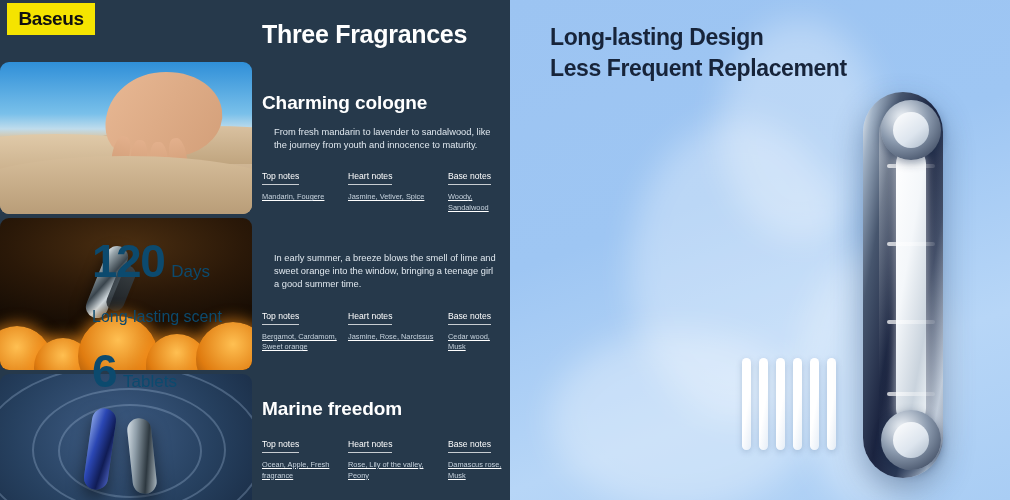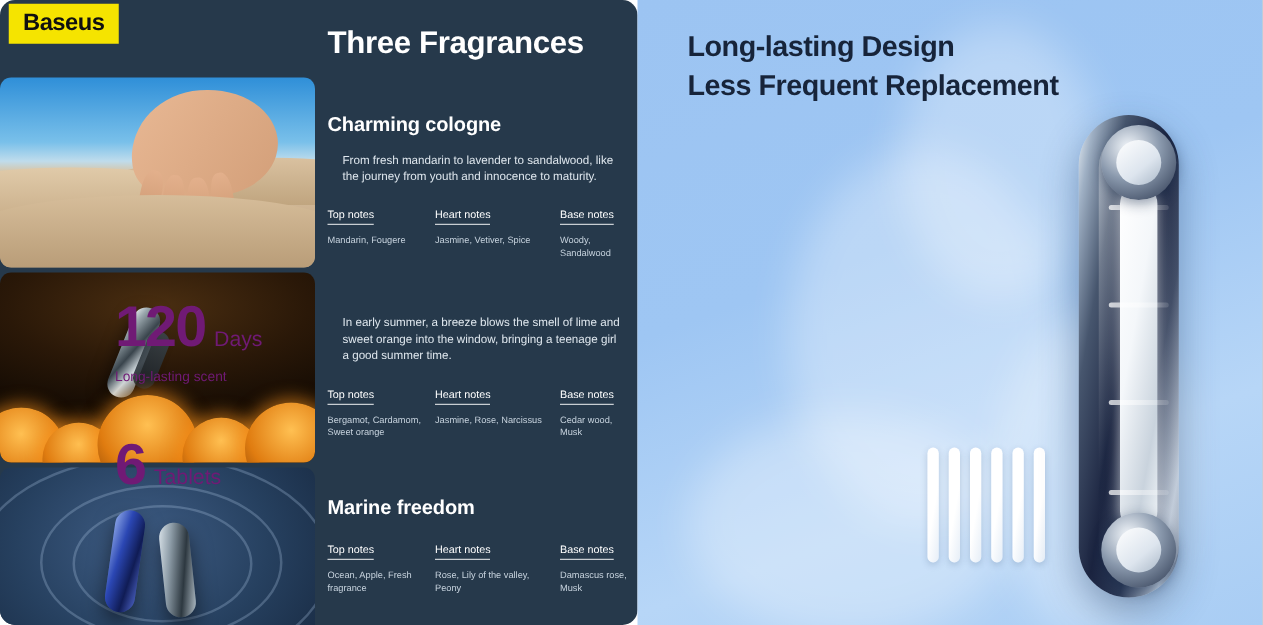--- a/index.html
+++ b/index.html
@@ -1,20 +1,20 @@
 <!DOCTYPE html>
 <html><head>
 <meta charset="utf-8">
 <style>
   html,body{margin:0;padding:0;background:#fff;}
   body{font-family:"Liberation Sans","DejaVu Sans",sans-serif;}
   .page{position:relative;width:1010px;height:500px;overflow:hidden;display:flex;}
 
   
-  .left{position:relative;width:510px;height:500px;background:#26394b;flex:0 0 510px;overflow:hidden;border-radius:12px;}
+  .left{position:relative;width:510px;height:500px;background:#26394b;flex:0 0 510px;overflow:hidden;}
   .logo{position:absolute;left:7px;top:3px;width:88px;height:32px;background:#f5e400;
         display:flex;align-items:center;justify-content:center;}
   .logo span{color:#101010;font-size:19px;font-weight:bold;letter-spacing:-.4px;}
 
   .photos{position:absolute;left:0;top:62px;width:252px;}
   .photo{position:relative;width:252px;height:152px;margin-bottom:4px;border-radius:9px;overflow:hidden;}
 
   
   .p1{background:linear-gradient(#2f8fd8 0%,#79c0ea 34%,#bfdcec 44%,#d8c4a4 50%,#cdb391 70%,#bda27f 100%);}
   .dune{position:absolute;left:-10%;width:120%;background:#c9ae8a;border-radius:50% 50% 0 0;}
@@ -50,45 +50,45 @@
         background:linear-gradient(100deg,#8fa9e8 0%,#2b47b4 35%,#101c55 70%,#4a60c0 100%);
         transform:rotate(8deg);box-shadow:0 8px 16px rgba(0,0,0,.5);}
   .dev3b{position:absolute;left:130px;top:44px;width:24px;height:76px;border-radius:12px;
         background:linear-gradient(100deg,#dfe8ee 0%,#8f9ea9 30%,#2d3840 65%,#b9c6cf 100%);
         transform:rotate(-6deg);box-shadow:0 8px 16px rgba(0,0,0,.5);}
 
   .lcontent{position:absolute;left:262px;top:0;width:248px;height:500px;color:#fff;}
   .ltitle{font-size:25px;font-weight:bold;letter-spacing:-.3px;margin:20px 0 0 0;}
 
   .frag{position:absolute;left:0;width:248px;}
-  .fname{font-size:16px;font-weight:bold;margin:0 0 5px 0;letter-spacing:-.1px;}
+  .fname{font-size:19px;font-weight:bold;margin:0 0 5px 0;letter-spacing:-.1px;}
   .fdesc{font-size:9.3px;line-height:1.42;color:#dfe7ee;margin:12px;}
   .notes{display:flex;margin-top:13px;}
-  .ncol{flex:0 0 auto;}
+  .ncol{flex:0 0 auto;text-decoration:underline;}
   .ncol:nth-child(1){width:86px;}
   .ncol:nth-child(2){width:100px;}
   .ncol:nth-child(3){width:62px;}
   .nlabel{font-size:8.6px;color:#ffffff;padding-bottom:3px;display:inline-block;
           border-bottom:1px solid rgba(255,255,255,.75);}
   .nval{font-size:7.4px;color:#c7d3de;line-height:1.42;margin-top:7px;max-width:92%;}
 
   
   .right{position:relative;width:500px;height:500px;flex:0 0 500px;overflow:hidden;
          background:linear-gradient(160deg,#9cc4f2 0%,#9ec6f3 40%,#b7d6f7 72%,#a9cdf4 100%);}
   .mist{position:absolute;border-radius:50%;background:rgba(255,255,255,.30);filter:blur(16px);}
 
   .rtitle{position:absolute;left:40px;top:22px;font-size:23px;font-weight:bold;
           color:#17243a;line-height:1.33;letter-spacing:-.4px;}
 
-  .stat{position:absolute;color:#701a75;}
+  .stat{position:absolute;color:#0c4a6e;}
   .s120{left:92px;top:238px;}
   .s6{left:92px;top:348px;}
   .snum{font-size:46px;font-weight:bold;letter-spacing:-1.5px;line-height:1;display:inline-block;vertical-align:baseline;}
   .sunit{font-size:17px;font-weight:normal;display:inline-block;margin-left:7px;vertical-align:baseline;}
-  .ssub{font-size:11px;margin-top:11px;line-height:1.3;}
+  .ssub{font-size:16px;margin-top:23px;line-height:1.3;}
 
   .tablets{position:absolute;left:742px;top:358px;display:flex;gap:8px;}
   .tablet{width:9px;height:92px;border-radius:5px;
           background:linear-gradient(100deg,#ffffff 0%,#ffffff 55%,#e6eef7 100%);
           box-shadow:0 2px 6px rgba(40,70,110,.22);}
 
   
   .device{position:absolute;left:855px;top:92px;width:96px;height:386px;}
   .dbody{position:absolute;left:8px;top:0;width:80px;height:386px;border-radius:40px;
          background:linear-gradient(100deg,#e9f0f6 0%,#9fb0c4 9%,#47566e 26%,#1b2440 50%,#2c3a57 68%,#b9c7d8 88%,#5c6b84 100%);

